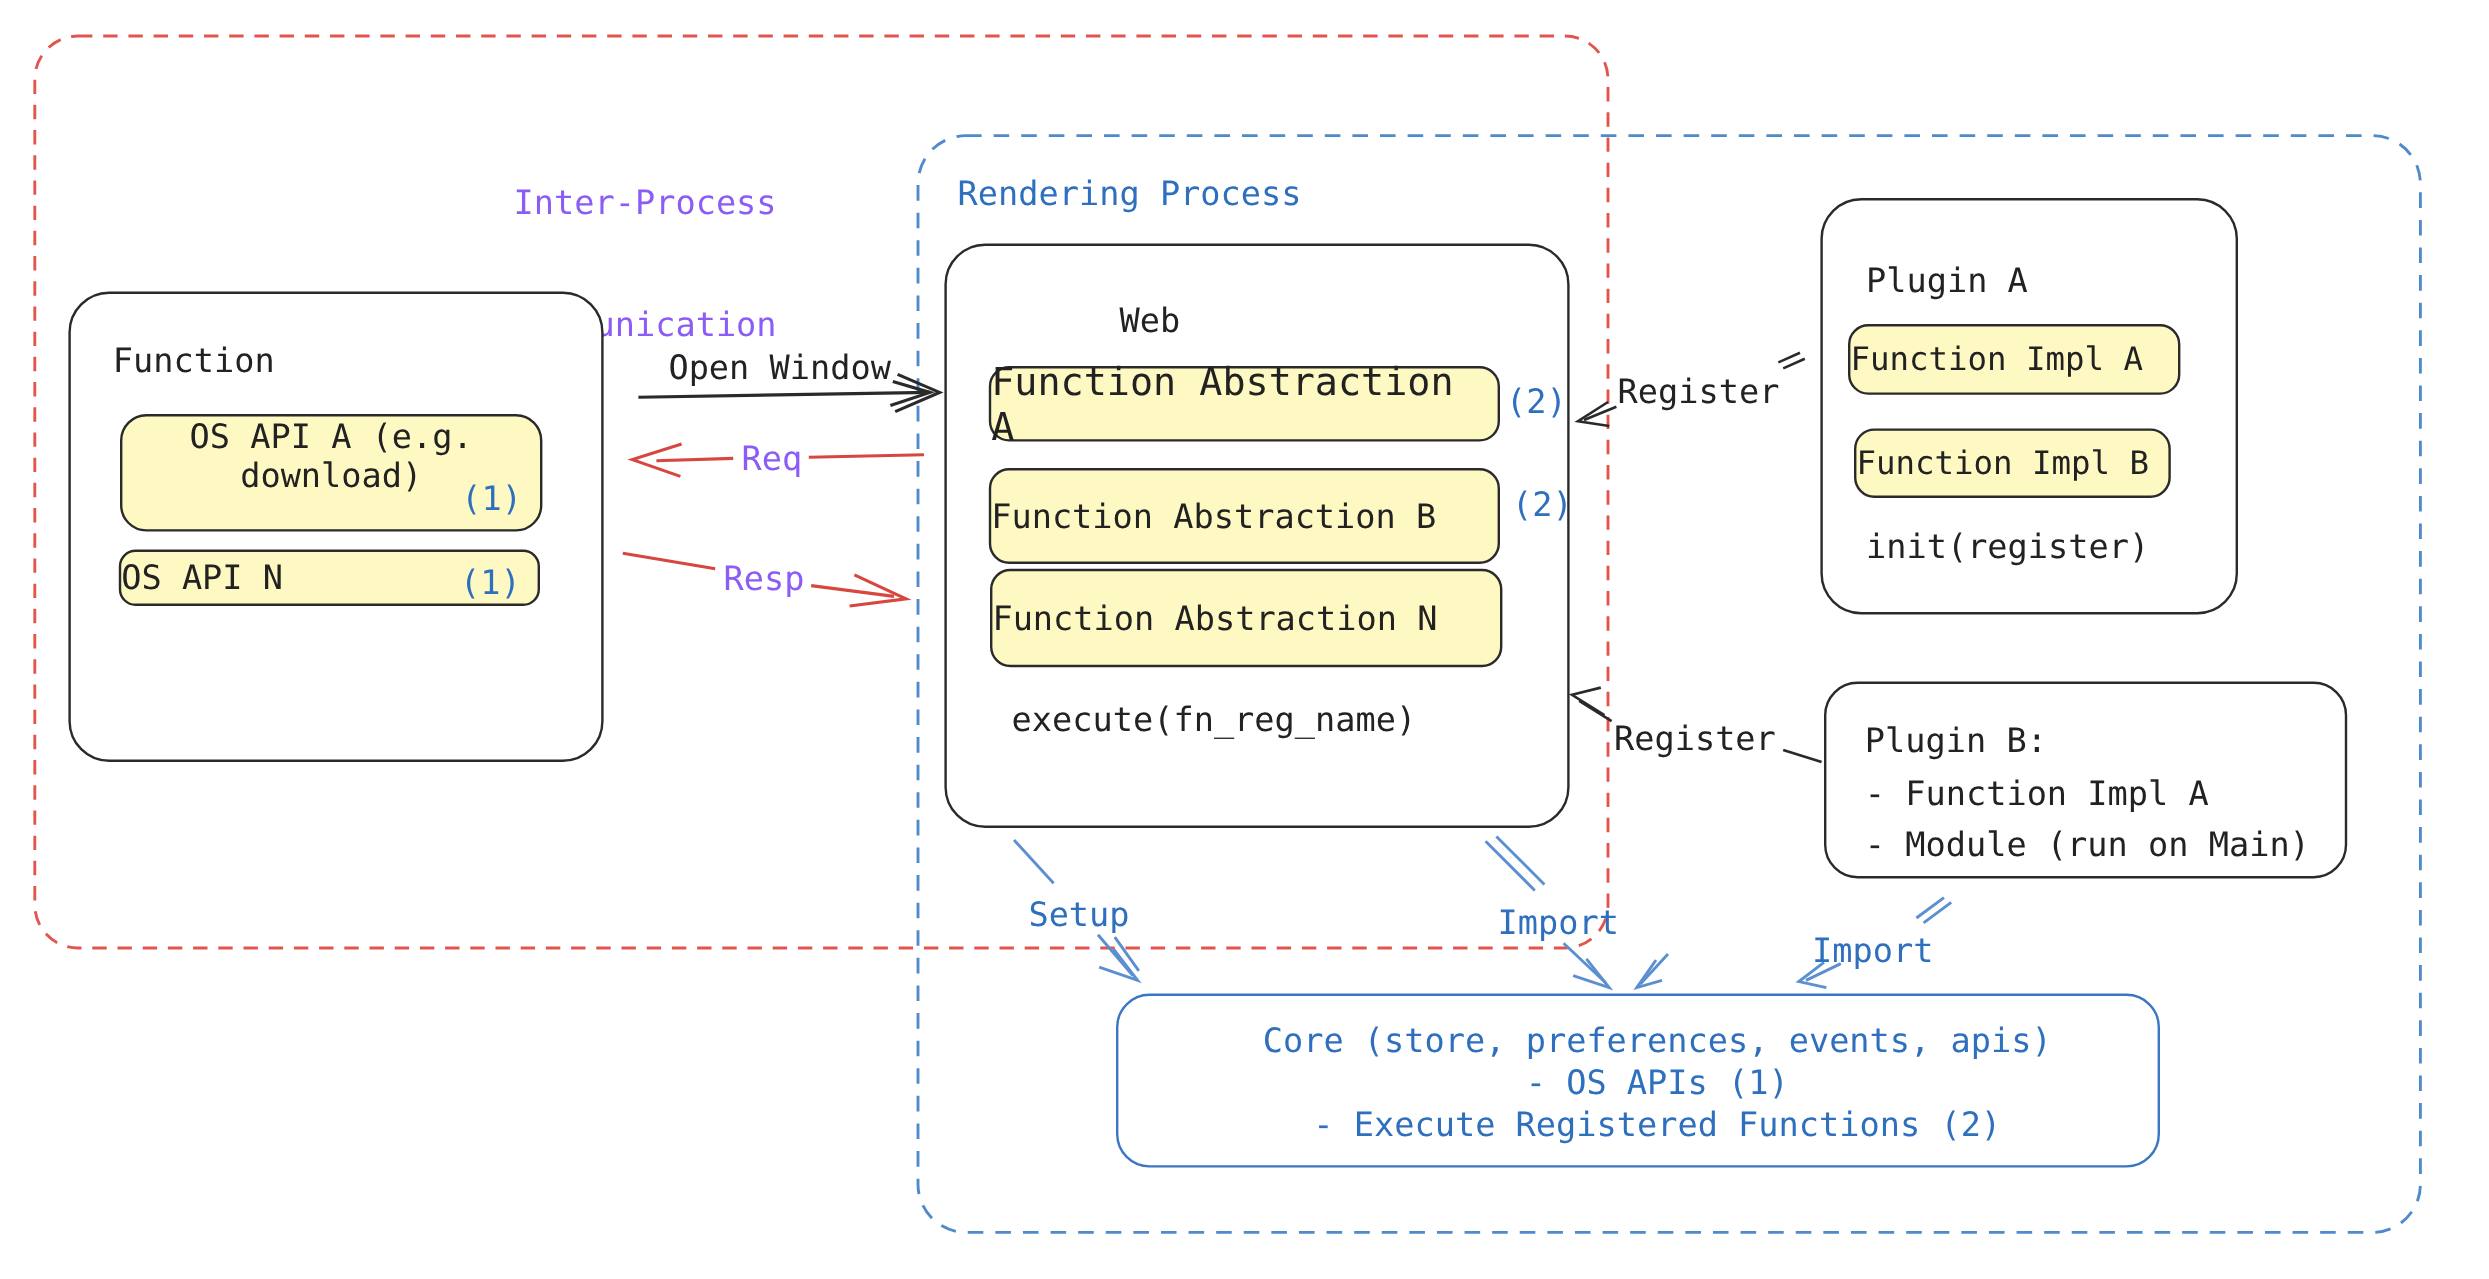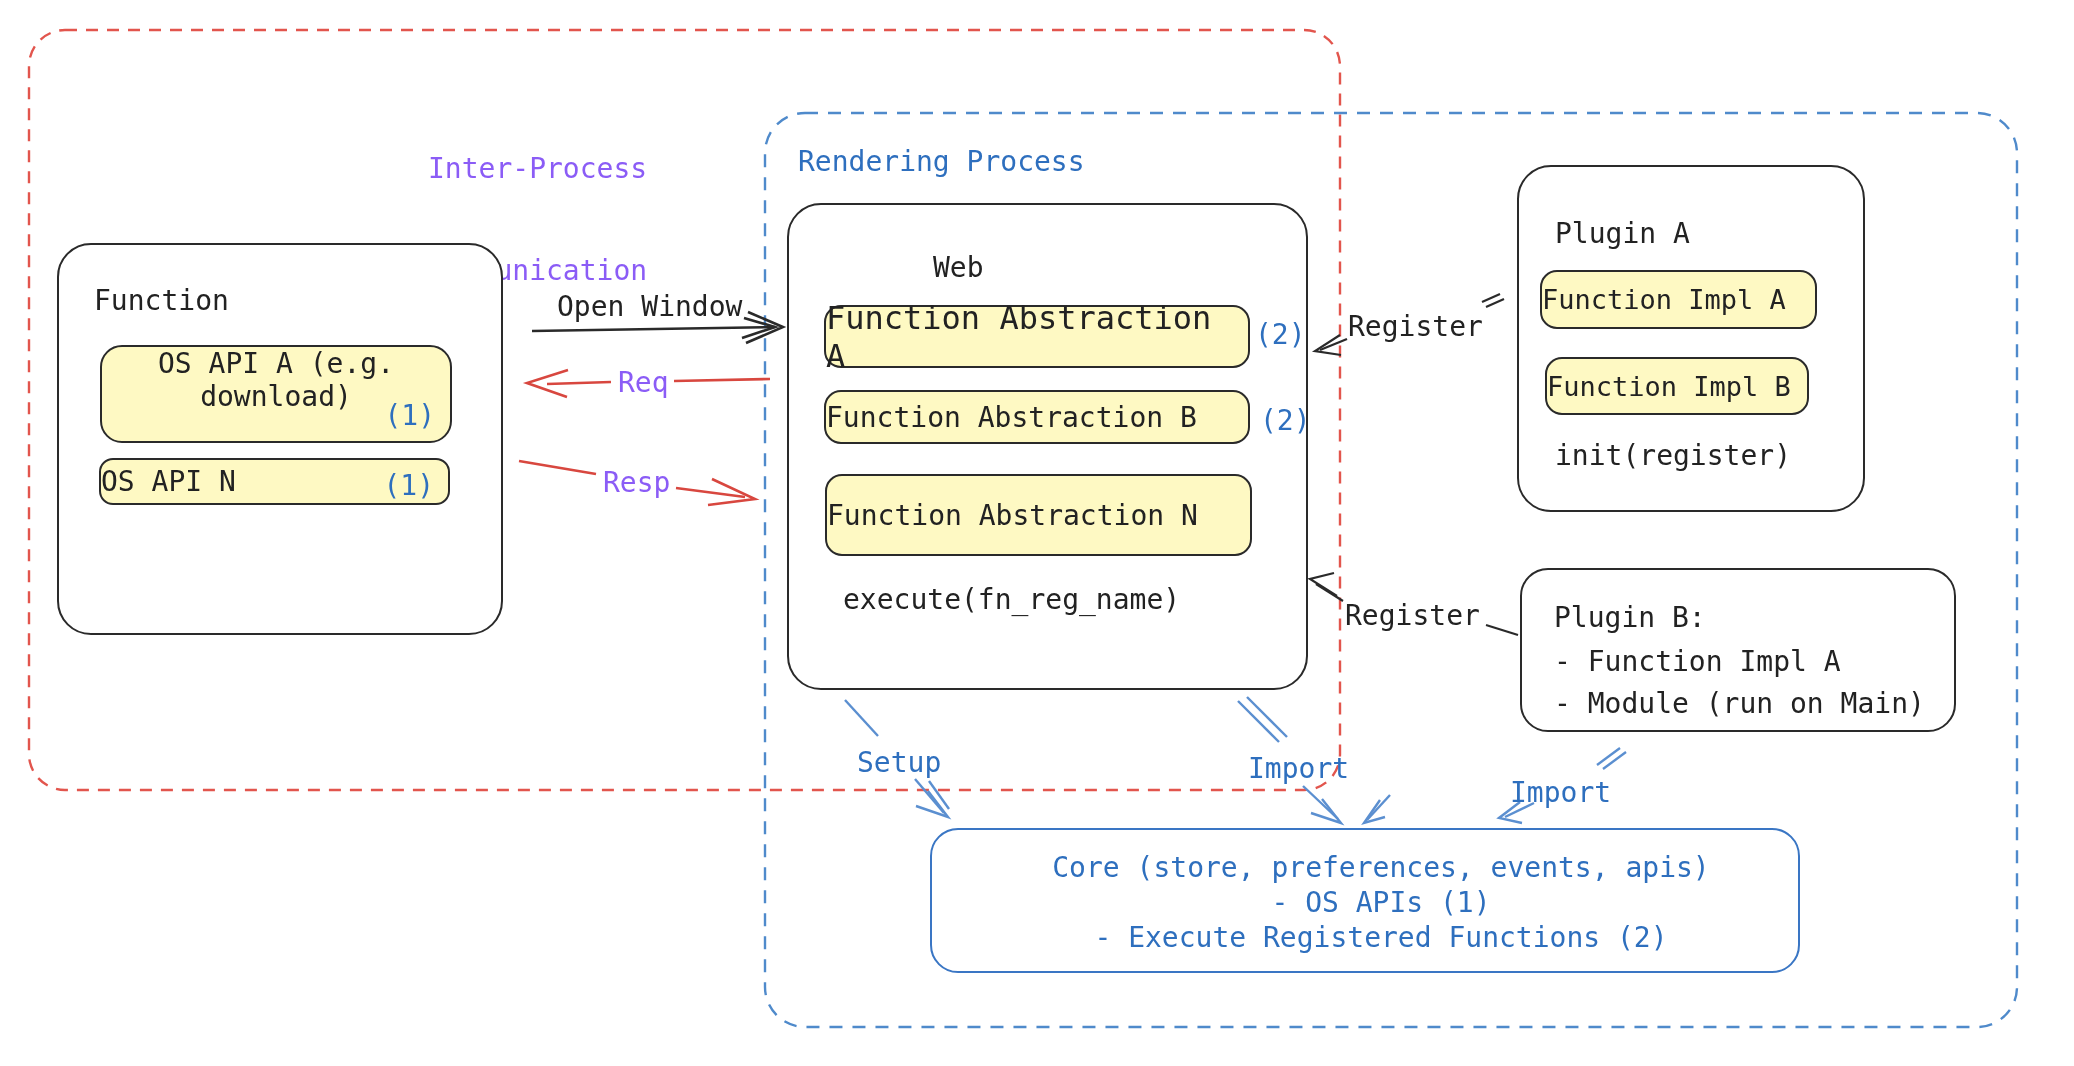--- a/index.html
+++ b/index.html
@@ -107,21 +107,21 @@
   <div class="lbl" style="left:557px;top:290px;">Open Window</div>
   <div class="lbl red" style="left:618px;top:366px;">Req</div>
   <div class="lbl red" style="left:603px;top:466px;">Resp</div>
 
   <div class="box" style="left:787px;top:203px;width:521px;height:487px;">
     <div class="lbl" style="left:144px;top:46px;">Web</div>
     <div class="smallbox" style="left:35px;top:100px;width:426px;height:63px;font-size:32px;">
       <span>Function Abstraction A</span>
     </div>
     <div class="badge" style="left:466px;top:113px;">(2)</div>
-    <div class="smallbox" style="left:35px;top:185px;width:426px;height:54px;font-size:28px;">
+    <div class="smallbox" style="left:35px;top:185px;width:426px;height:80px;font-size:28px;">
       <span>Function Abstraction B</span>
     </div>
     <div class="badge" style="left:471px;top:199px;">(2)</div>
     <div class="smallbox" style="left:36px;top:269px;width:427px;height:82px;font-size:28px;">
       <span>Function Abstraction N</span>
     </div>
     <div class="lbl" style="left:54px;top:378px;">execute(fn_reg_name)</div>
   </div>
 
   <div class="lbl" style="left:1348px;top:310px;">Register</div>

